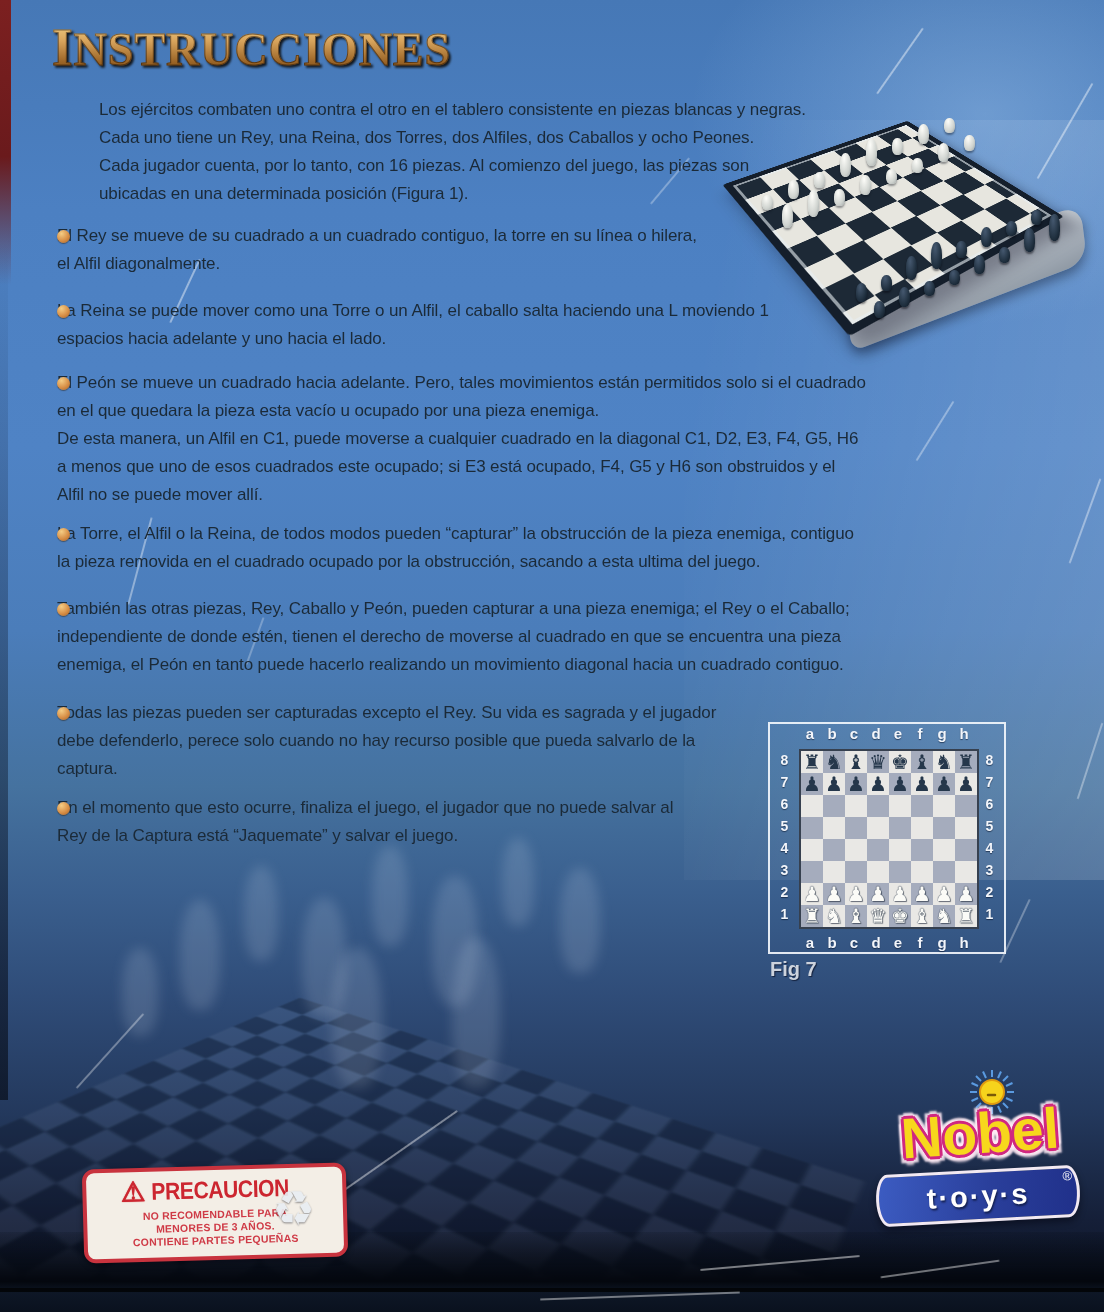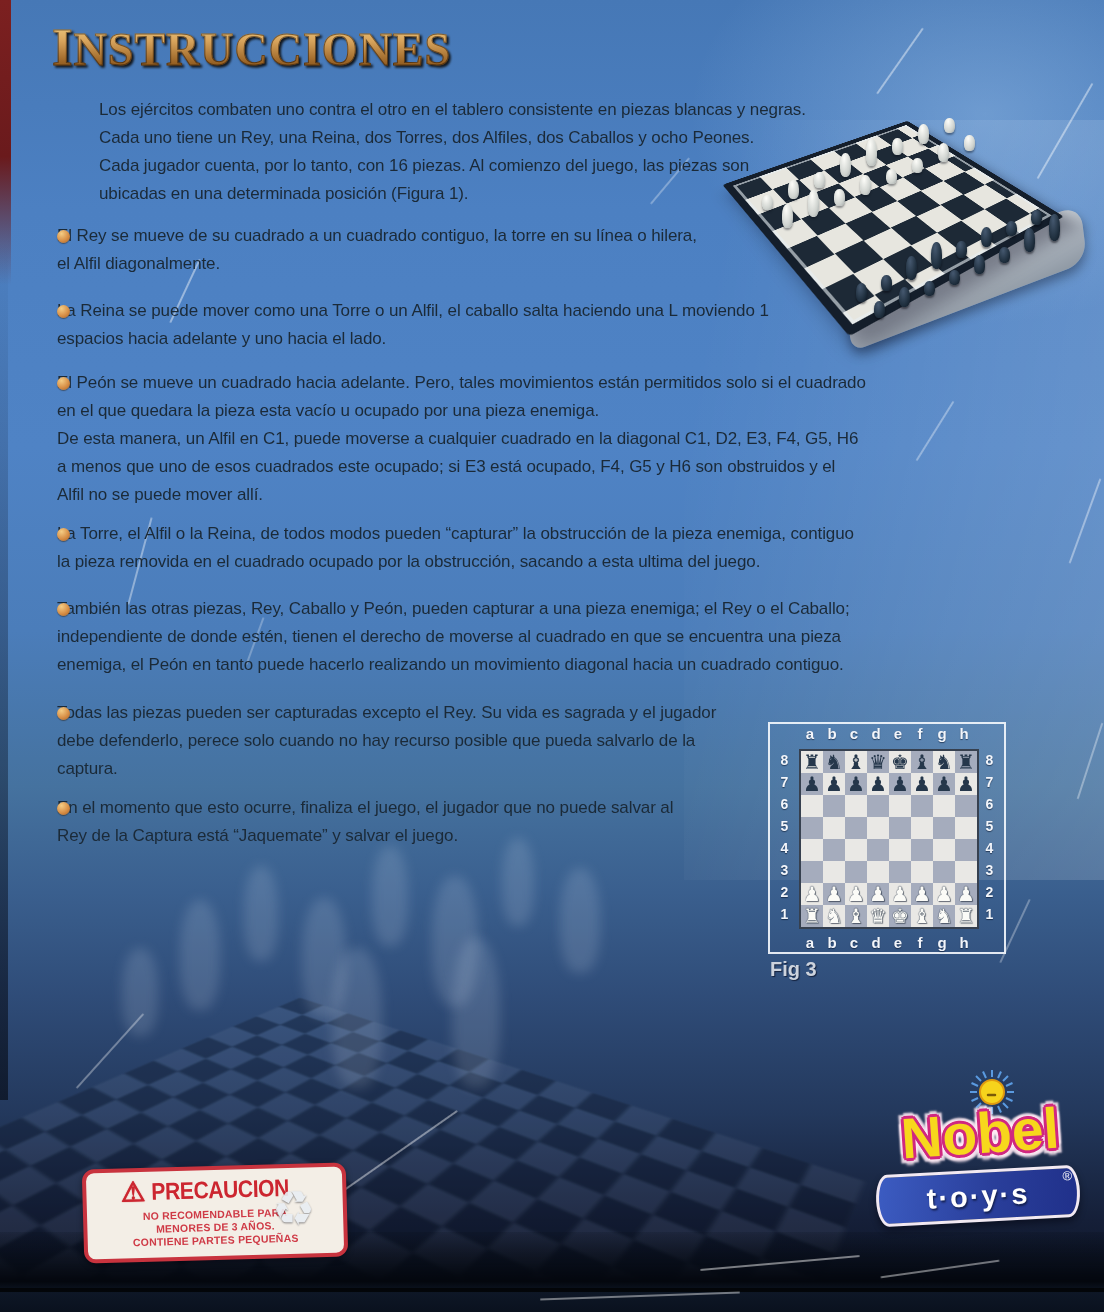--- a/index.html
+++ b/index.html
@@ -430,21 +430,21 @@
       <span data-name="board-coordinate">a</span>
       <span data-name="board-coordinate">b</span>
       <span data-name="board-coordinate">c</span>
       <span data-name="board-coordinate">d</span>
       <span data-name="board-coordinate">e</span>
       <span data-name="board-coordinate">f</span>
       <span data-name="board-coordinate">g</span>
       <span data-name="board-coordinate">h</span>
     </div>
 </div>
-<div class="abs fig-label" data-name="figure-1-label">Fig 3</div>
+<div class="abs fig-label" data-name="figure-1-label">Fig 7</div>
 
 <div class="abs warning" data-name="warning-label">
   <div class="warning-head" data-name="warning-header">
     <span class="tri-icon" data-name="warning-triangle-icon">⚠</span>
     <span class="warning-title" data-name="warning-title">PRECAUCION</span>
   </div>
   <div class="warning-lines" data-name="warning-text">
     <div data-name="warning-line">NO RECOMENDABLE PARA</div>
     <div data-name="warning-line">MENORES DE 3 AÑOS.</div>
     <div data-name="warning-line">CONTIENE PARTES PEQUEÑAS</div>

